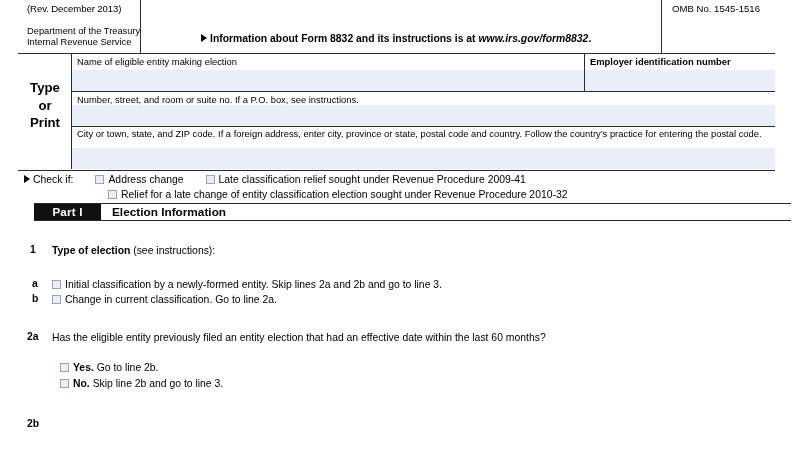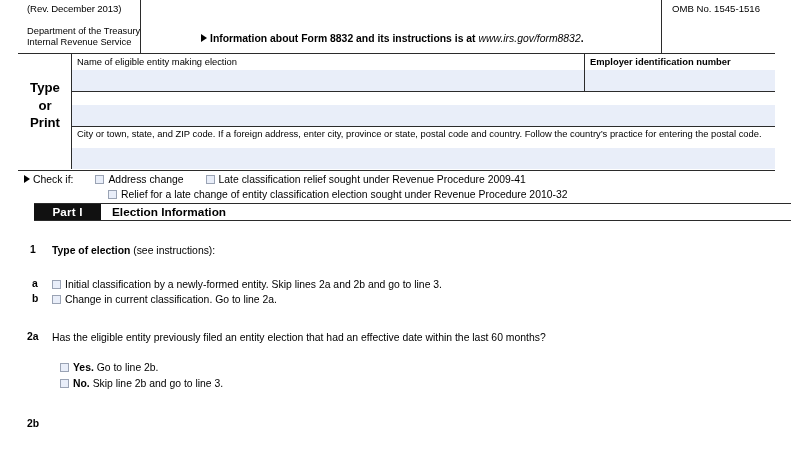--- a/index.html
+++ b/index.html
@@ -18,21 +18,21 @@
 
   .page {
     position: relative;
     width: 800px;
     height: 457px;
     background: #ffffff;
   }
 
   
   .bold   { font-weight: bold; }
-  .bital  { font-weight: normal; font-style: italic; }
+  .bital  { font-weight: bold; font-style: italic; }
 
   
   .fill {
     background: #e9eef9;
   }
 
   
   .hdr {
     position: absolute;
     left: 18px;
@@ -335,20 +335,21 @@
         <div class="cap">Name of eligible entity making election</div>
         <div class="blue-strip fill"></div>
       </div>
       <div class="cell-ein">
         <div class="cap b">Employer identification number</div>
         <div class="blue-strip fill"></div>
       </div>
     </div>
 
     <div class="row-street">
+      <div class="cap">Number, street, and room or suite no. If a P.O. box, see instructions.</div>
       <div class="blue-strip fill"></div>
     </div>
 
     <div class="row-city">
       <div class="cap2">City or town, state, and ZIP code. If a foreign address, enter city, province or state, postal code and country. Follow the country’s practice for entering the postal code.</div>
       <div class="blue-strip fill"></div>
     </div>
   </div>
 
   <div class="checkif">

